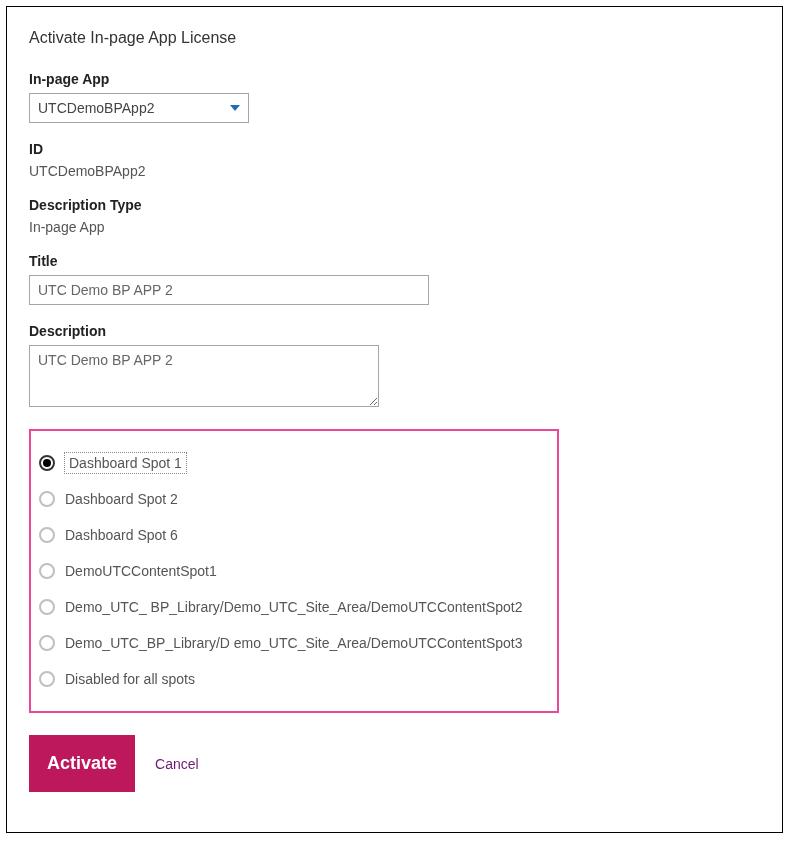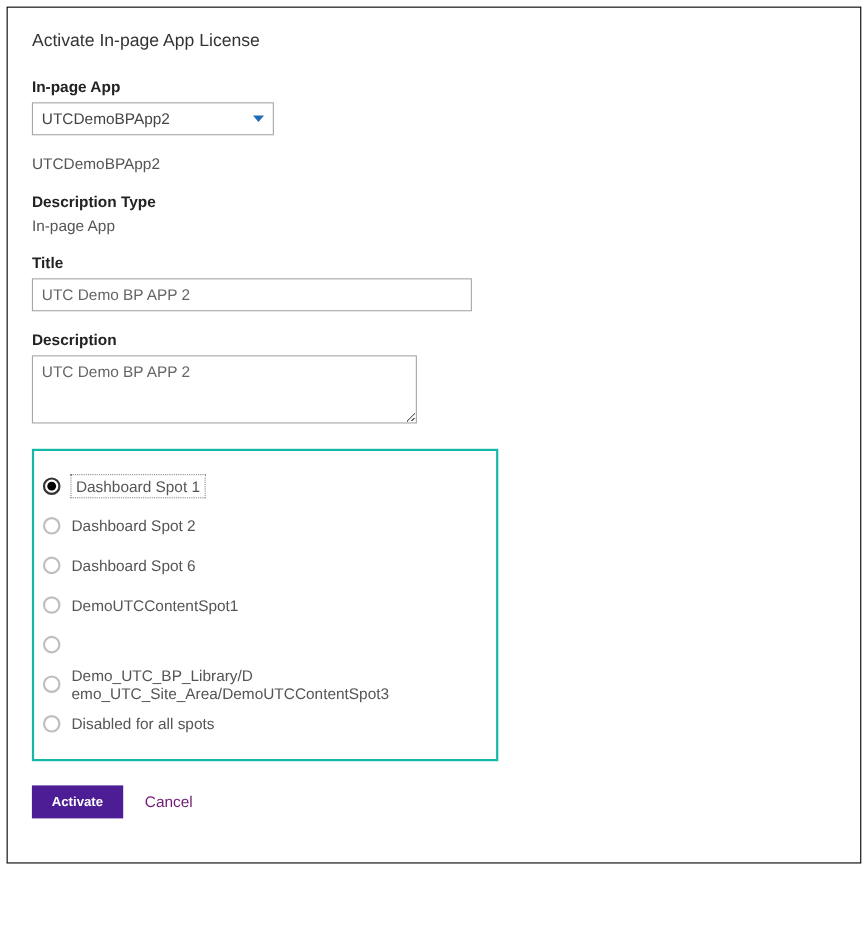--- a/index.html
+++ b/index.html
@@ -73,24 +73,24 @@
     padding: 6px 8px;
     font-size: 14px;
     color: #666;
     background: #fff;
     resize: both;
     font-family: inherit;
   }
 
   
   .radio-panel {
-    border: 2px solid #14b8a6;
+    border: 2px solid #ec4899;
     padding: 14px 12px 14px 8px;
     margin: 6px 11px 22px 0;
-    width: 424px;
+    width: 530px;
   }
   .radio-row {
     display: flex;
     align-items: center;
     height: 36px;
     cursor: pointer;
   }
   .radio-outer {
     width: 16px; height: 16px;
     border: 2px solid #bfbfbf;
@@ -113,26 +113,26 @@
     font-size: 14px;
     color: #555;
   }
   .radio-label.selected-label {
     outline: 1px dotted #888;
     padding: 2px 4px;
   }
 
   .btn-row { display: flex; align-items: center; gap: 20px; }
   .btn-primary {
-    background: #4c1d95;
+    background: #be185d;
     color: #fff;
     border: none;
-    font-size: 12px;
+    font-size: 18px;
     font-weight: 600;
-    padding: 8px 18px;
+    padding: 18px 18px;
     cursor: pointer;
   }
   .link-cancel {
     color: #701a75;
     font-size: 14px;
     cursor: pointer;
   }
 </style>
 </head>
 <body>
@@ -143,20 +143,21 @@
 
   <div class="field-group">
     <div class="field-label">In-page App</div>
     <div class="dropdown">
       <span>UTCDemoBPApp2</span>
       <span class="chev"></span>
     </div>
   </div>
 
   <div class="field-group">
+    <div class="field-label">ID</div>
     <div class="static-value">UTCDemoBPApp2</div>
   </div>
 
   <div class="field-group">
     <div class="field-label">Description Type</div>
     <div class="static-value">In-page App</div>
   </div>
 
   <div class="field-group">
     <div class="field-label">Title</div>
@@ -183,20 +184,21 @@
       <div class="radio-row">
         <span class="radio-outer"></span>
         <span class="radio-label">Dashboard Spot 6</span>
       </div>
       <div class="radio-row">
         <span class="radio-outer"></span>
         <span class="radio-label">DemoUTCContentSpot1</span>
       </div>
       <div class="radio-row">
         <span class="radio-outer"></span>
+        <span class="radio-label">Demo_UTC_ BP_Library/Demo_UTC_Site_Area/DemoUTCContentSpot2</span>
       </div>
       <div class="radio-row">
         <span class="radio-outer"></span>
         <span class="radio-label">Demo_UTC_BP_Library/D emo_UTC_Site_Area/DemoUTCContentSpot3</span>
       </div>
       <div class="radio-row">
         <span class="radio-outer"></span>
         <span class="radio-label">Disabled for all spots</span>
       </div>
     </div>

